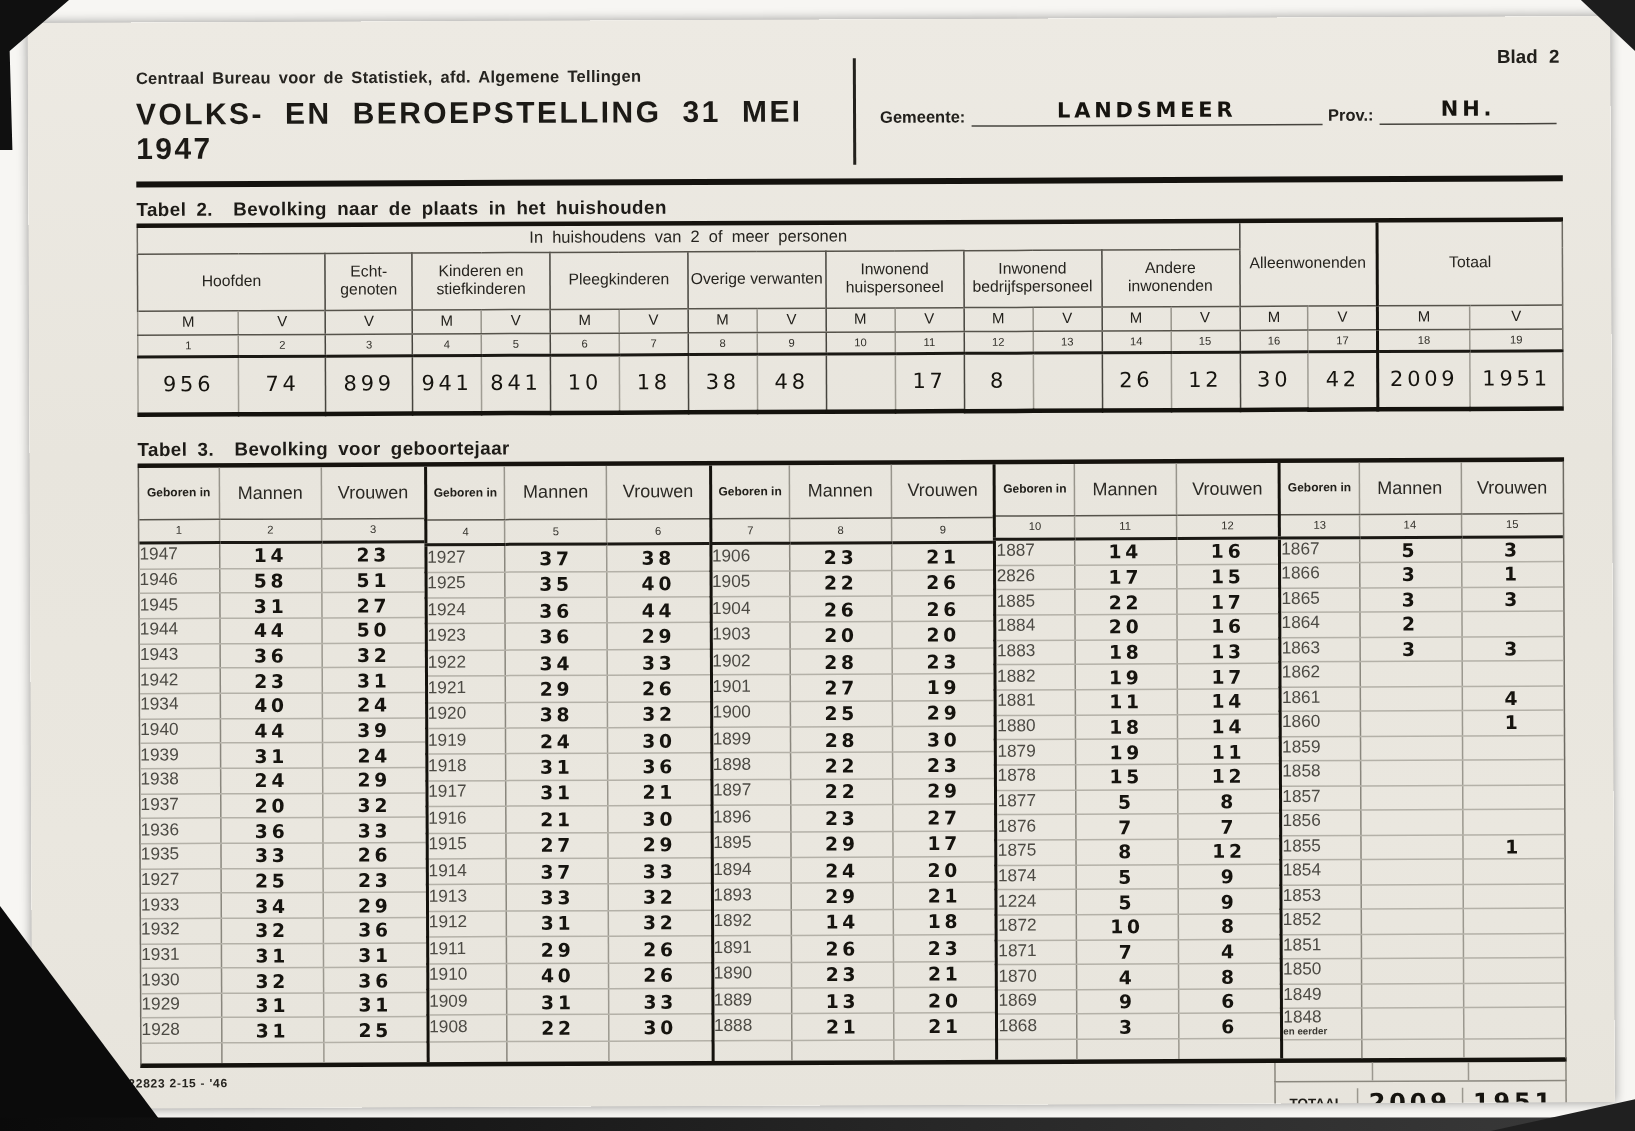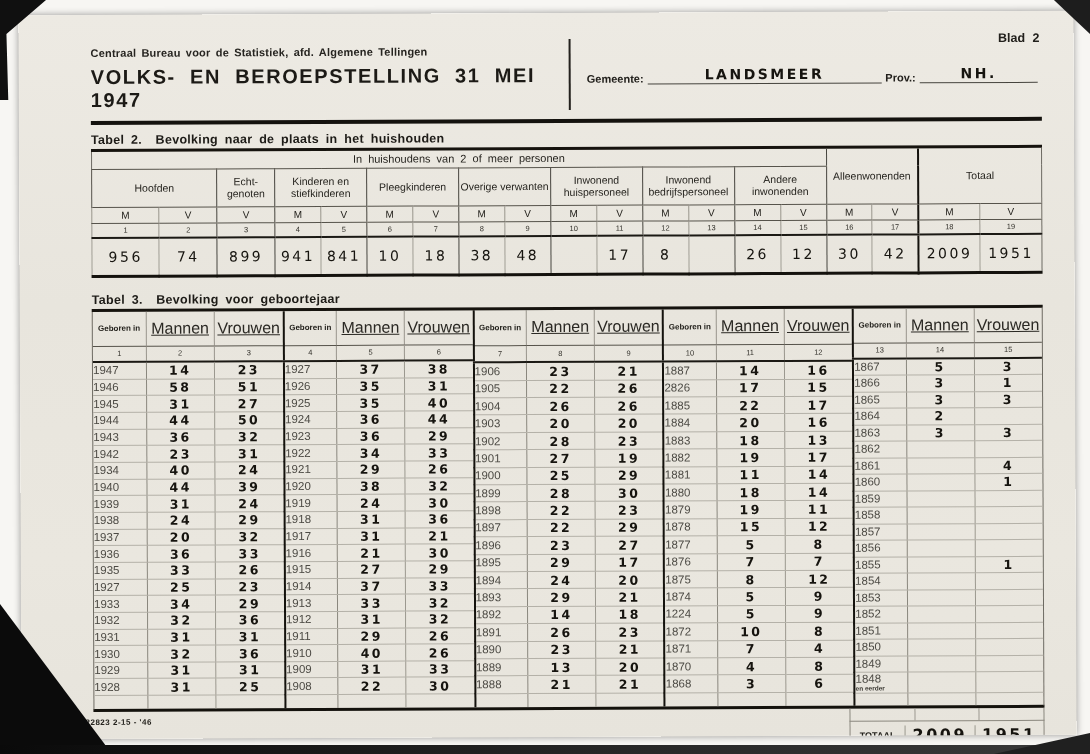--- a/index.html
+++ b/index.html
@@ -52,21 +52,21 @@
   .t2-val{height:36px;font-size:14px;border-left:1px solid #a09d94;vertical-align:middle;}
   .gs{border-left:1px solid #46443e !important;}
   .tt{border-left:2.5px solid #14120d !important;}
   
   .t3-sec{margin-top:15px;}
   .t3-wrap{display:flex;border-bottom:3px solid #14120d;border-left:1px solid #6d6a62;border-right:1px solid #6d6a62;}
   .t3-table{width:20%;border-collapse:collapse;table-layout:fixed;}
   .t3-gb{border-left:2.5px solid #14120d;}
   .t3-table th,.t3-table td{padding:0;overflow:hidden;}
   .t3-geb{font-size:8px;font-weight:bold;line-height:1.15;height:34px;border-bottom:1px solid #56534b;color:#22201b;border-radius:13px;}
-  .t3-mv{font-size:16px;font-weight:normal;height:34px;border-bottom:1px solid #56534b;border-left:1px solid #98958c;color:#2b2924;text-align:center;text-decoration:underline;}
+  .t3-mv{font-size:12px;font-weight:normal;height:34px;border-bottom:1px solid #56534b;border-left:1px solid #98958c;color:#2b2924;text-align:center;}
   .t3-num{font-size:7.5px;font-weight:normal;height:14px;border-bottom:2px solid #1b1914;border-left:1px solid #98958c;color:#33312b;text-align:center;}
   .t3-num:first-child{border-left:none;}
   .t3-row td{height:15.5px;border-bottom:1px solid #b4b1a8;line-height:13px;vertical-align:middle;}
   .t3-year{font-size:11.5px;color:#4c4a44;text-align:left;padding-left:11px;border-right:1px solid #8a877e;}
   .t3-val{text-align:center;font-size:12.5px;}
   .t3-val:nth-child(2){border-right:1px solid #9b988f;}
   .t3-note{font-size:6.5px;font-weight:bold;line-height:1;color:#3a3832;}
   .t3-empty td{height:12px;}
   
   .t3-totaal{width:195px;margin-left:auto;margin-right:0;}
@@ -361,25 +361,20 @@
               <th class="t3-num">4</th>
               <th class="t3-num">5</th>
               <th class="t3-num">6</th>
             </tr>
             <tr class="t3-row">
               <td class="t3-year">1927</td>
               <td class="t3-val hw">37</td>
               <td class="t3-val hw">38</td>
             </tr>
             <tr class="t3-row">
-              <td class="t3-year">1926</td>
-              <td class="t3-val hw">35</td>
-              <td class="t3-val hw">31</td>
-            </tr>
-            <tr class="t3-row">
               <td class="t3-year">1925</td>
               <td class="t3-val hw">35</td>
               <td class="t3-val hw">40</td>
             </tr>
             <tr class="t3-row">
               <td class="t3-year">1924</td>
               <td class="t3-val hw">36</td>
               <td class="t3-val hw">44</td>
             </tr>
             <tr class="t3-row">
@@ -687,20 +682,25 @@
             </tr>
             <tr class="t3-row">
               <td class="t3-year">1871</td>
               <td class="t3-val hw">7</td>
               <td class="t3-val hw">4</td>
             </tr>
             <tr class="t3-row">
               <td class="t3-year">1870</td>
               <td class="t3-val hw">4</td>
               <td class="t3-val hw">8</td>
+            </tr>
+            <tr class="t3-row">
+              <td class="t3-year">1869</td>
+              <td class="t3-val hw">9</td>
+              <td class="t3-val hw">6</td>
             </tr>
             <tr class="t3-row">
               <td class="t3-year">1868</td>
               <td class="t3-val hw">3</td>
               <td class="t3-val hw">6</td>
             </tr>
             <tr class="t3-empty">
               <td class="t3-year"></td>
               <td class="t3-val"></td>
               <td class="t3-val"></td>

